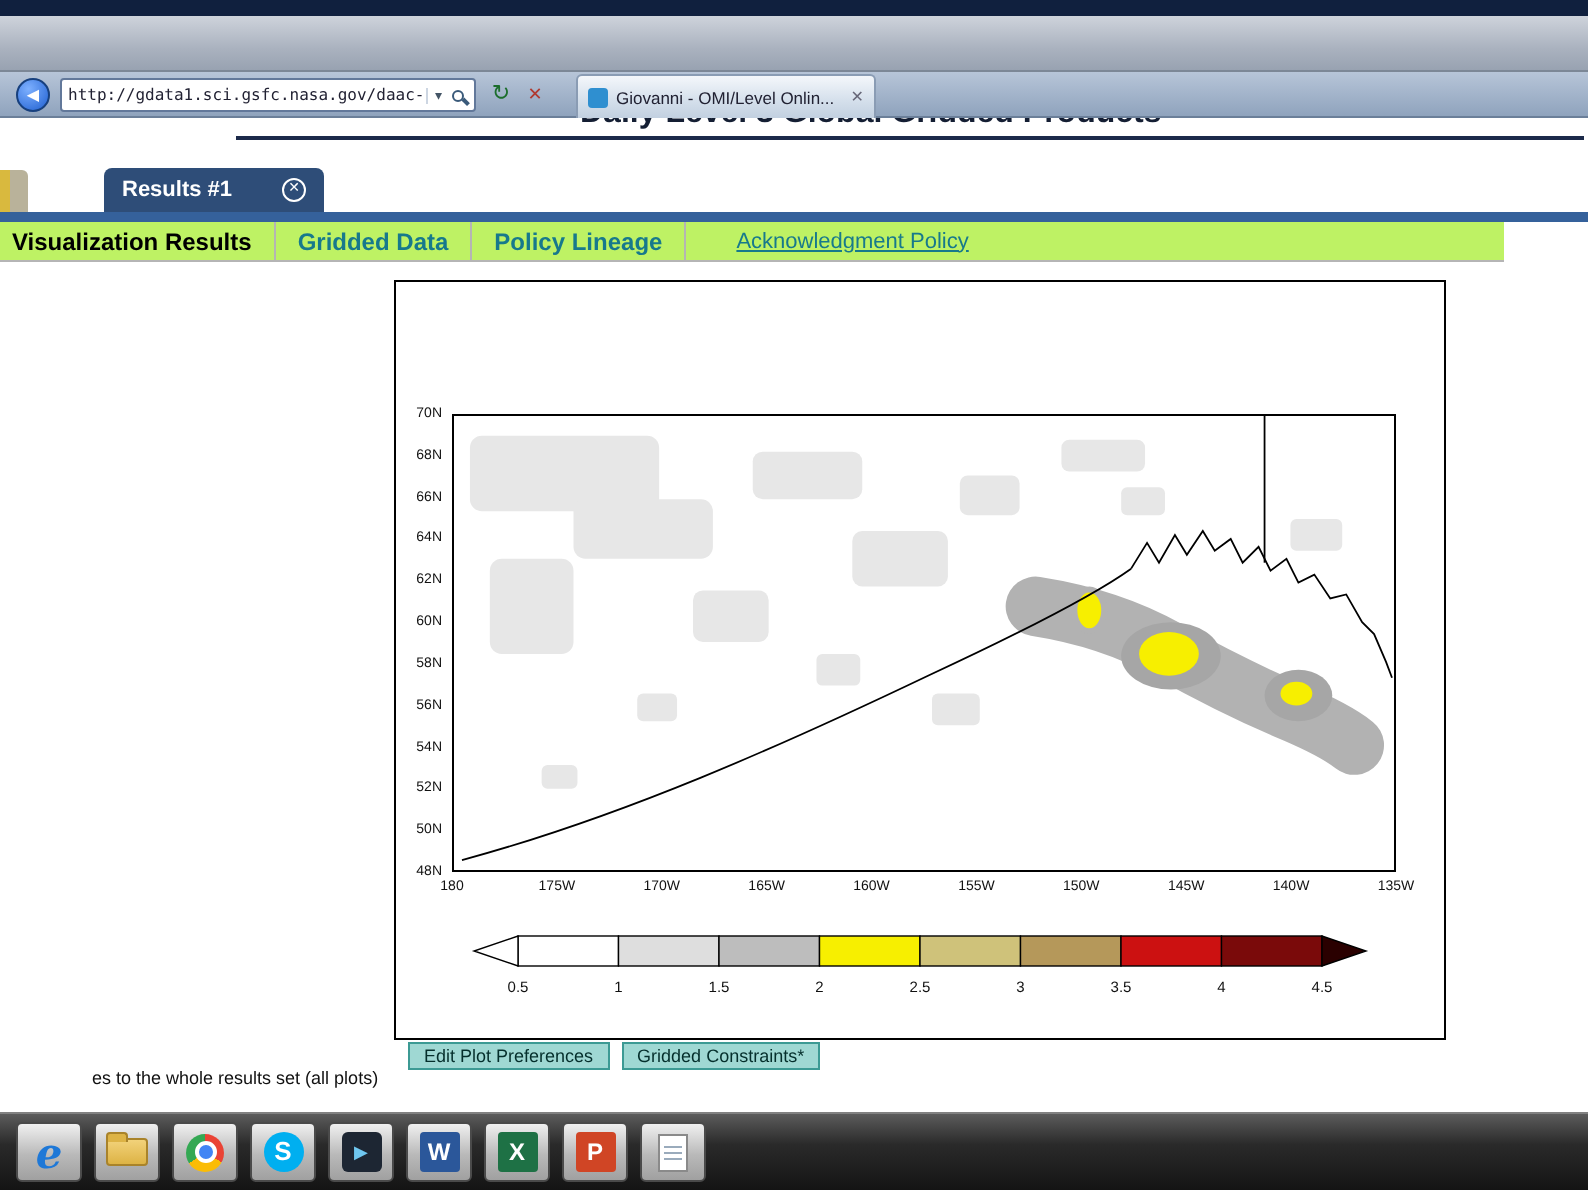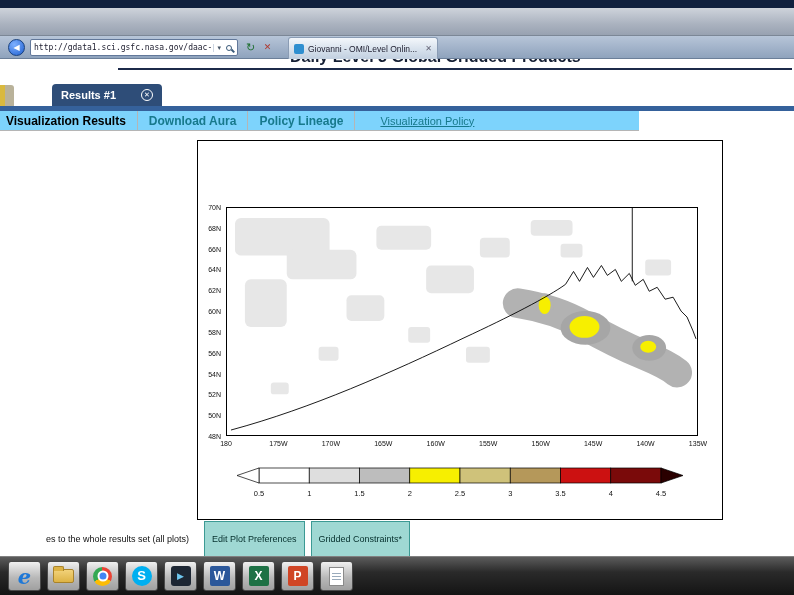--- a/index.html
+++ b/index.html
@@ -40,22 +40,22 @@
   
   .ghost-tab{position:absolute;left:0;top:85px;width:14px;height:21px;border-radius:0 3px 0 0;
     background:linear-gradient(90deg,#d9b93e 0 5px,#b9b29a 5px);}
   .results-tab{position:absolute;left:52px;top:84px;height:22px;background:#2e4d78;color:#fff;
     font-weight:bold;font-size:11px;border-radius:4px 4px 0 0;display:flex;align-items:center;gap:25px;padding:0 9px;cursor:pointer;}
   .results-close{width:12px;height:12px;border:1px solid #fff;border-radius:50%;
     font-size:7px;line-height:10px;text-align:center;font-weight:normal;}
   .blue-bar{position:absolute;left:0;top:106px;width:794px;height:5px;background:#35619b;}
 
   
-  .tab-strip{position:absolute;left:0;top:111px;width:639px;height:20px;display:flex;
-    align-items:stretch;background:#7dd3fc;border-bottom:1px solid #b5b5b5;}
+  .tab-strip{position:absolute;left:0;top:111px;width:752px;height:20px;display:flex;
+    align-items:stretch;background:#bef264;border-bottom:1px solid #b5b5b5;}
   .tab{display:flex;align-items:center;padding:0 11px;font-size:12px;font-weight:bold;
     color:#17798c;border-right:1px solid #b5b5b5;cursor:pointer;white-space:nowrap;}
   .tab.active{color:#000;margin-left:-5px;}
   .tab.last{border-right:none;font-size:11px;font-weight:normal;text-decoration:underline;margin-left:14px;}
 
   
   .plot-box{position:absolute;left:197px;top:140px;width:526px;height:380px;border:1px solid #000;background:#fff;}
   .plot-title{position:absolute;left:0;top:36px;width:100%;text-align:center;
     font-size:9.5px;font-weight:bold;color:#111;letter-spacing:.2px;}
   .plot-subtitle{position:absolute;left:0;top:48px;width:100%;text-align:center;font-size:9px;font-weight:bold;color:#111;}
@@ -63,21 +63,21 @@
   .map-area svg{display:block;width:100%;height:100%;}
   #latTicks{position:absolute;left:0;top:66px;width:26px;height:229px;}
   #latTicks span{position:absolute;right:3px;transform:translateY(-50%);font-size:7px;color:#111;}
   #lonTicks{position:absolute;left:28px;top:299px;width:472px;height:10px;}
   #lonTicks span{position:absolute;top:0;transform:translateX(-50%);font-size:7px;color:#111;}
   .cb-wrap{position:absolute;left:33px;top:322px;width:460px;height:44px;}
   .cb-wrap svg{display:block;width:100%;height:100%;}
 
   
   .plot-actions{position:absolute;left:204px;top:521px;display:flex;gap:6px;}
-  .action-btn{background:#9fd8d3;border:1px solid #3c9a94;font-size:9px;padding:12px 7px;
+  .action-btn{background:#9fd8d3;border:1px solid #3c9a94;font-size:9px;padding:1px 7px;
     color:#052f2c;font-family:"Liberation Sans",sans-serif;cursor:pointer;}
   .footer-note{position:absolute;left:2px;top:534px;font-size:9px;color:#111;margin-left:44px;}
 
   
   .taskbar{position:absolute;left:0;top:556px;width:794px;height:39px;
     background:linear-gradient(#5c5c5c,#2a2a2a 40%,#141414);border-top:1px solid #818181;
     display:flex;align-items:center;gap:6px;padding-left:8px;}
   .tb-btn{width:33px;height:30px;border-radius:3px;border:1px solid #4a4a4a;
     background:linear-gradient(#f0f0f0,#b9b9b9 55%,#a0a0a0);
     display:flex;align-items:center;justify-content:center;cursor:pointer;flex:none;}
@@ -137,23 +137,23 @@
 
   <div class="ghost-tab"></div>
   <div class="results-tab">
     <span>Results #1</span>
     <span class="results-close">✕</span>
   </div>
   <div class="blue-bar"></div>
 
   <div class="tab-strip" id="tabStrip">
       <div class="tab active">Visualization Results</div>
-      <div class="tab">Download Aura</div>
+      <div class="tab">Gridded Data</div>
       <div class="tab">Policy Lineage</div>
-      <div class="tab last">Visualization Policy</div>
+      <div class="tab last">Acknowledgment Policy</div>
     </div>
 
   <div class="plot-box">
 
     <div class="map-area">
       <svg viewBox="0 0 472 229" preserveAspectRatio="none">
         <rect width="472" height="229" fill="#ffffff"></rect>
         <g fill="#e7e7e7">
           <rect x="8" y="10" width="95" height="38" rx="6"></rect>
           <rect x="60" y="42" width="70" height="30" rx="6"></rect>

